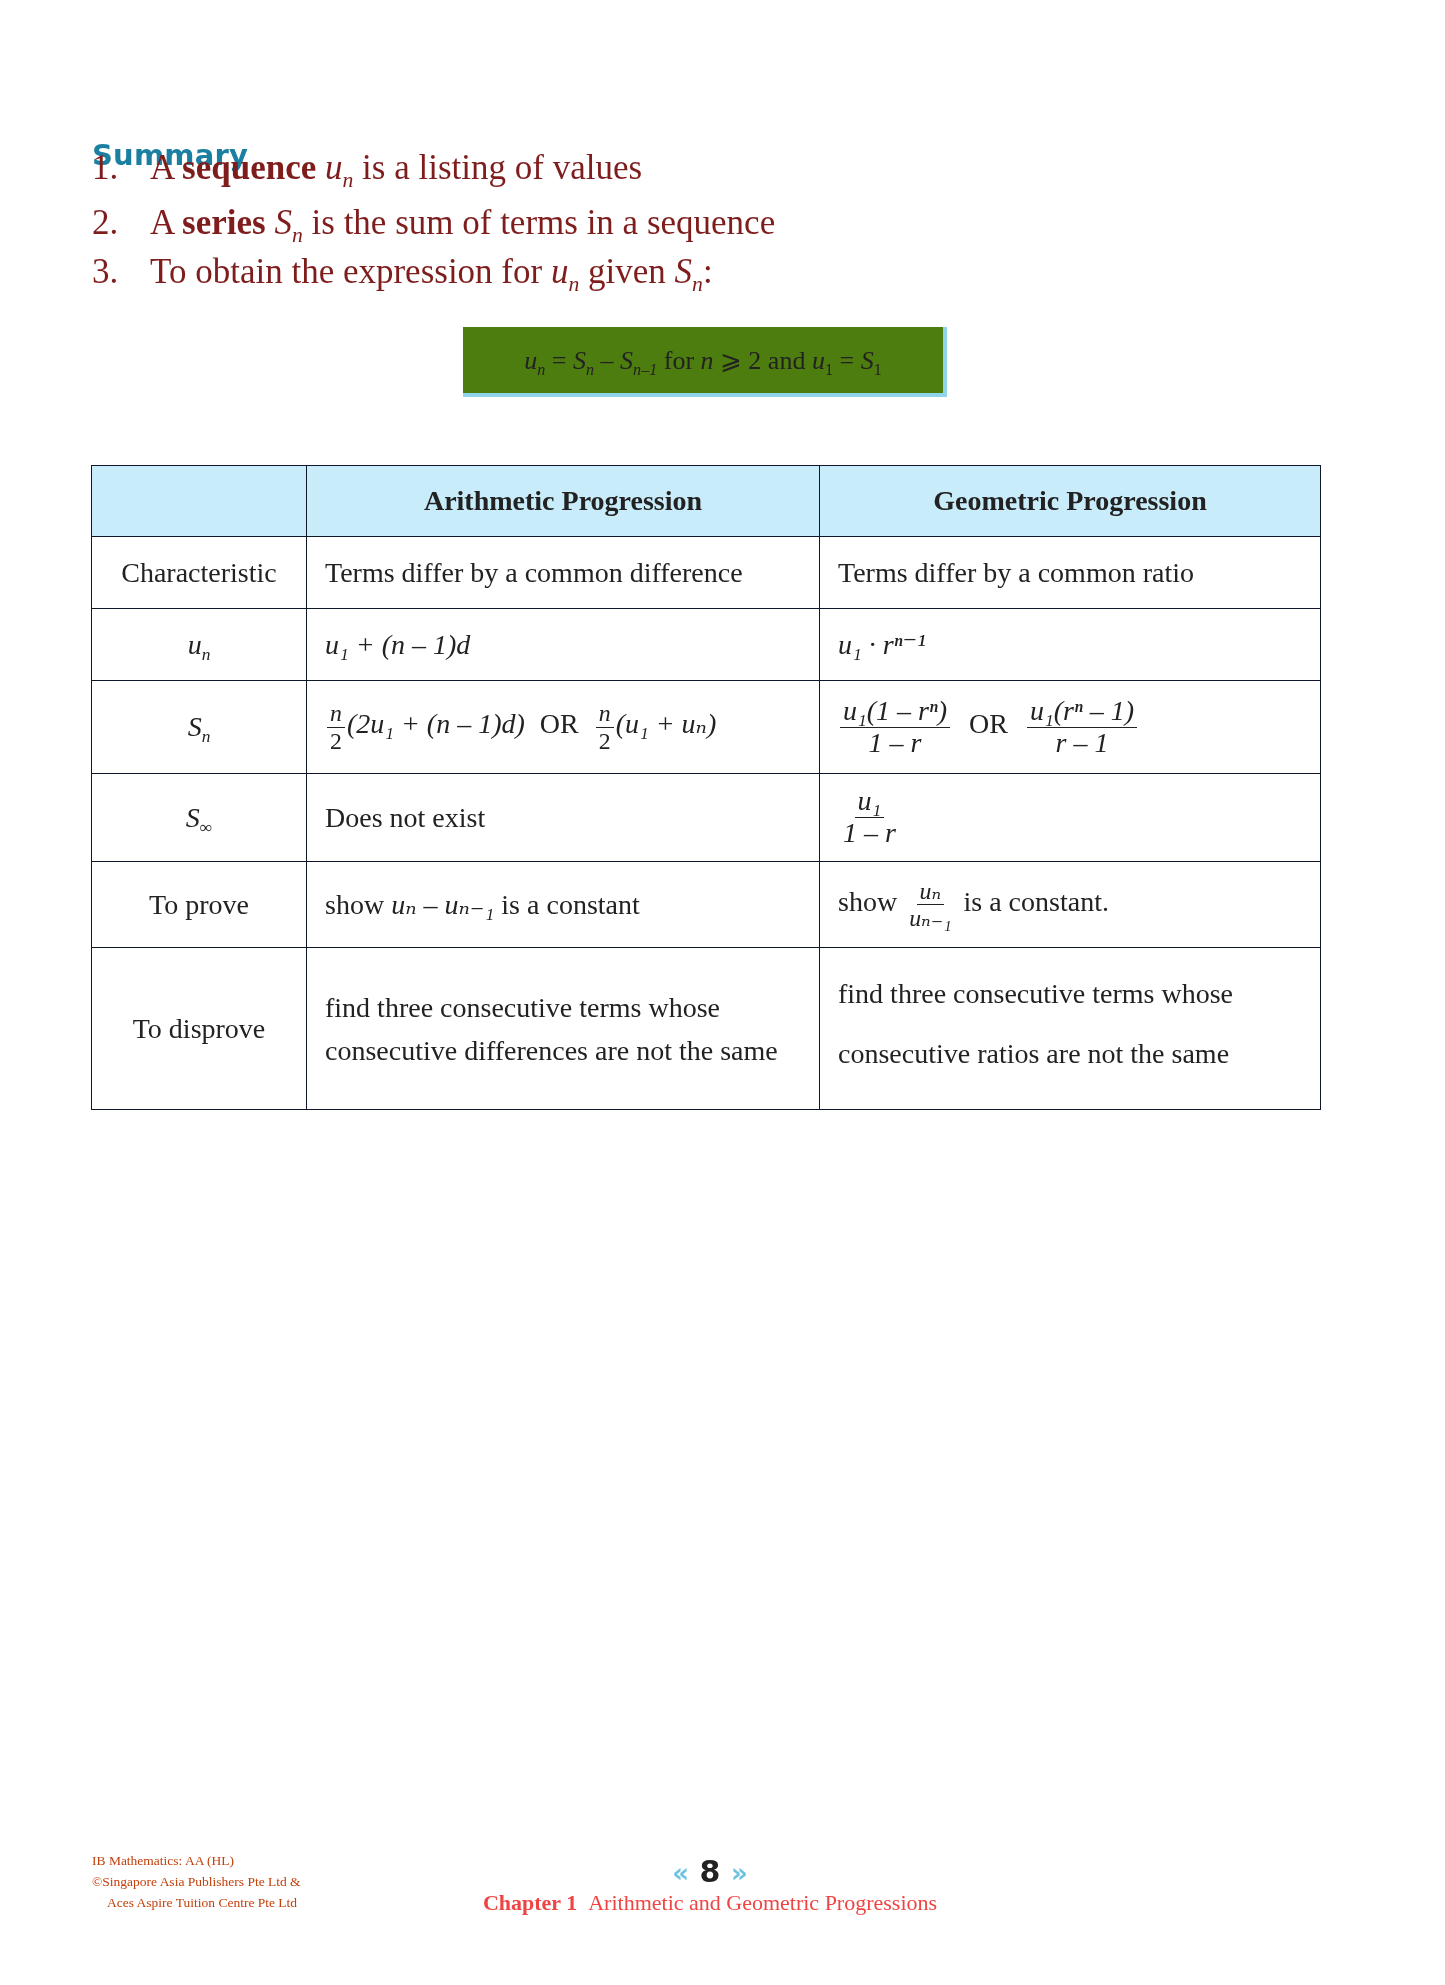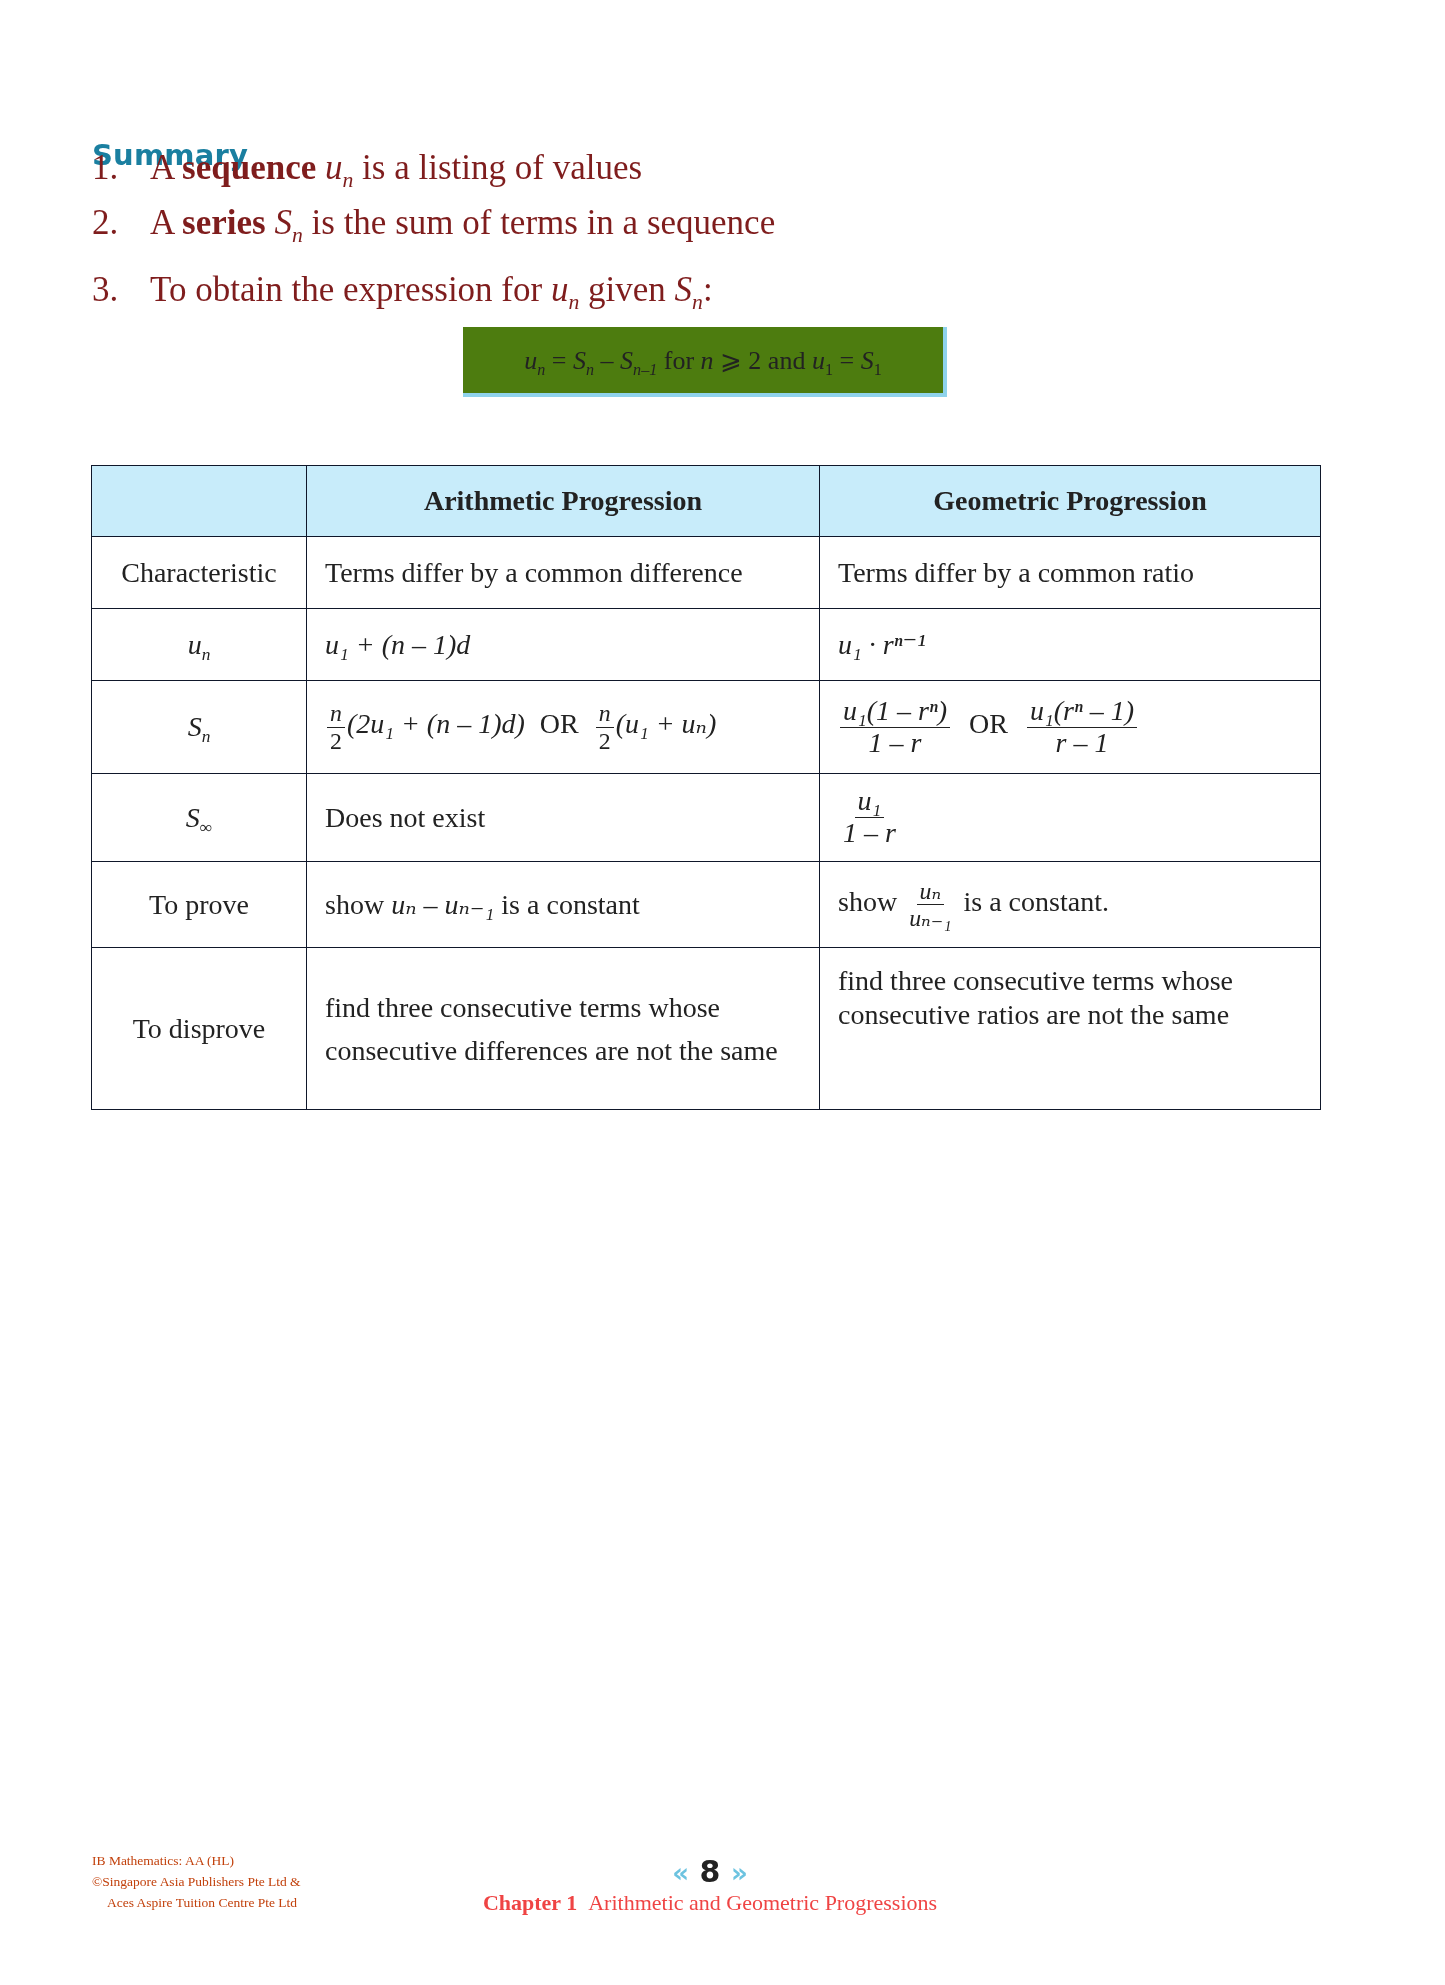--- a/index.html
+++ b/index.html
@@ -36,21 +36,21 @@
 <div class="abs summary-title">Summary</div>
 
 <div class="abs list-item" style="top:148px;">
   <span class="num">1.</span><span>A </span><b>sequence</b> <span class="it">u</span><sub class="it">n</sub><span> is a listing of values</span>
 </div>
 
 <div class="abs list-item" style="top:203px;">
   <span class="num">2.</span><span>A </span><b>series</b> <span class="it">S</span><sub class="it">n</sub><span> is the sum of terms in a sequence</span>
 </div>
 
-<div class="abs list-item" style="top:270px;">
+<div class="abs list-item" style="top:252px;">
   <span class="num">3.</span><span>To obtain the expression for </span><span class="it">u</span><sub class="it">n</sub><span> given </span><span class="it">S</span><sub class="it">n</sub><span>:</span>
 </div>
 
 <div class="abs formula-box">
   <span>
     <span class="it">u</span><sub class="it">n</sub><span> = </span><span class="it">S</span><sub class="it">n</sub><span> – </span><span class="it">S</span><sub class="it">n–1</sub><span> for </span><span class="it">n</span><span> ⩾ 2 and </span><span class="it">u</span><sub>1</sub><span> = </span><span class="it">S</span><sub>1</sub>
   </span>
 </div>
 
 <table class="summary">
@@ -109,21 +109,21 @@
     <td class="rowlabel">To prove</td>
     <td><span>show </span><span class="it">uₙ – uₙ₋₁</span><span> is a constant</span></td>
     <td><span>show </span><span class="frac it small">
             <span class="nu">uₙ</span>
             <span class="de">uₙ₋₁</span>
           </span><span> is a constant.</span></td>
   </tr>
   <tr style="height:162px;">
     <td class="rowlabel">To disprove</td>
     <td style="line-height:43px;">find three consecutive terms whose consecutive differences are not the same</td>
-    <td style="line-height:34px; vertical-align:top; padding-top:16px;">find three consecutive terms whose consecutive ratios are not the same</td>
+    <td style="line-height:60px; vertical-align:top; padding-top:16px;">find three consecutive terms whose consecutive ratios are not the same</td>
   </tr>
 </tbody>
   </table>
 
 <div class="abs footer-left">
   <div>IB Mathematics: AA (HL)</div>
   <div>©Singapore Asia Publishers Pte Ltd &amp;</div>
   <div class="indent">Aces Aspire Tuition Centre Pte Ltd</div>
 </div>
 

